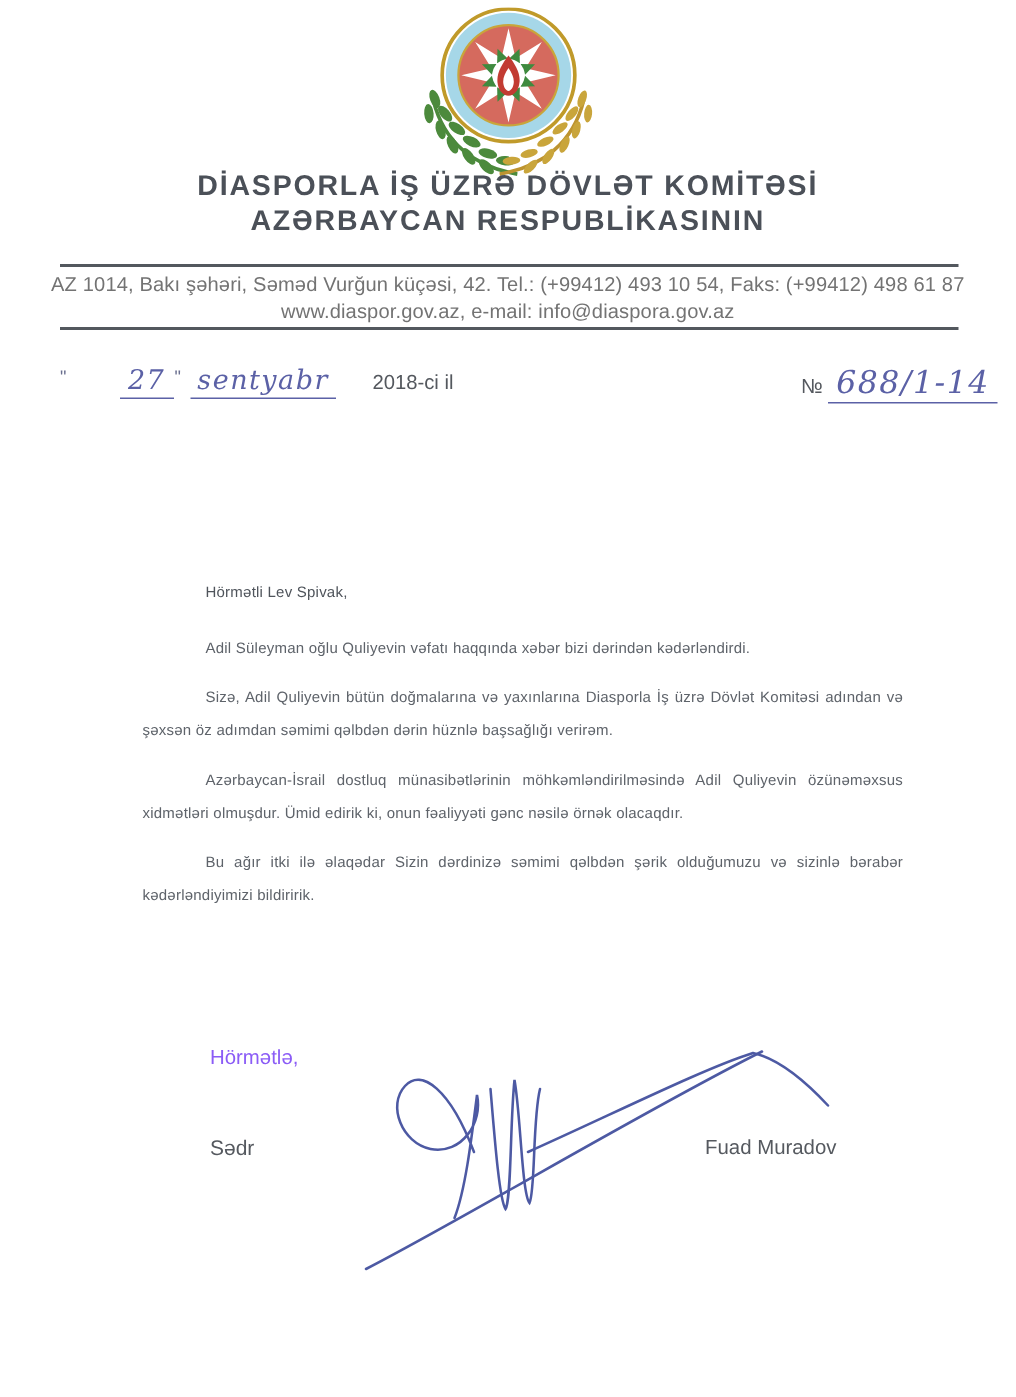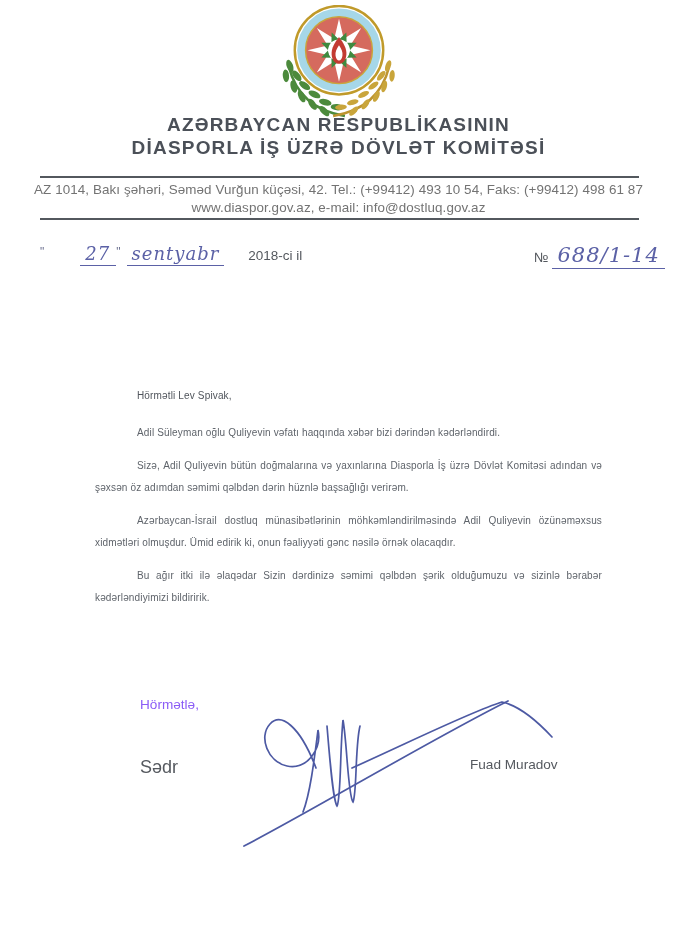--- a/index.html
+++ b/index.html
@@ -41,21 +41,21 @@
   }
   
   .body-text{
     position:absolute;top:385px;left:95px;width:507px;
     font-size:10px;line-height:22px;color:#5e636a;letter-spacing:0.15px;
   }
   .salutation{margin:0 0 15px 42px;color:#4f545b;}
   .para{margin:0 0 11px 0;text-indent:42px;text-align:justify;}
   
   .closing{position:absolute;top:697px;left:140px;font-size:13.6px;color:#8b5cf6;}
-  .signer-title{position:absolute;top:757px;left:140px;font-size:18px;color:#55595f;}
+  .signer-title{position:absolute;top:757px;left:140px;font-size:14px;color:#55595f;}
   .signer-name{position:absolutE;top:757px;left:470px;font-size:13.6px;color:#55595f;}
   .signer-name{position:absolute;}
   .signature{position:absolute;top:688px;left:228px;width:332px;height:168px;}
 </style>
 </head>
 <body>
 
 <div class="page">
 
   <div class="emblem">
@@ -110,29 +110,29 @@
       <circle cx="70" cy="46" r="11" fill="#ffffff"></circle>
 
       <g>
         <path d="M70 32.5 C 74.5 38.5, 78 44, 77.5 50.5 C 77 56.5, 73.8 59.6, 70 59.8 C 66.2 59.6, 63 56.5, 62.5 50.5 C 62 44, 65.5 38.5, 70 32.5 Z" fill="#c23b32"></path>
         <path d="M70 41 C 72.6 44.8, 74 48, 73.5 51.6 C 73.1 54.7, 71.6 56.4, 70 56.6 C 68.4 56.4, 66.9 54.7, 66.5 51.6 C 66 48, 67.4 44.8, 70 41 Z" fill="#ffffff"></path>
       </g>
     </svg>
   </div>
 
   <div class="org-name">
+    <div>DİASPORLA İŞ ÜZRƏ DÖVLƏT KOMİTƏSİ</div>
     <div>AZƏRBAYCAN RESPUBLİKASININ</div>
-    <div>DİASPORLA İŞ ÜZRƏ DÖVLƏT KOMİTƏSİ</div>
   </div>
 
   <div class="rule rule-top"></div>
 
   <div class="address">
     <div>AZ 1014, Bakı şəhəri,  Səməd Vurğun küçəsi, 42. Tel.: (+99412) 493 10 54, Faks: (+99412) 498 61 87</div>
-    <div>www.diaspor.gov.az, e-mail: info@dostluq.gov.az</div>
+    <div>www.diaspor.gov.az, e-mail: info@diaspora.gov.az</div>
   </div>
 
   <div class="rule rule-bottom"></div>
 
   <div class="date-block">
     <span class="q">"</span><span class="hand u day">27</span><span class="q">"</span><span class="hand u month">sentyabr</span><span class="print-year">2018-ci il</span>
   </div>
   <div class="ref-block">
     <span class="no-label">№</span><span class="hand u refnum">688/1-14</span>
   </div>

